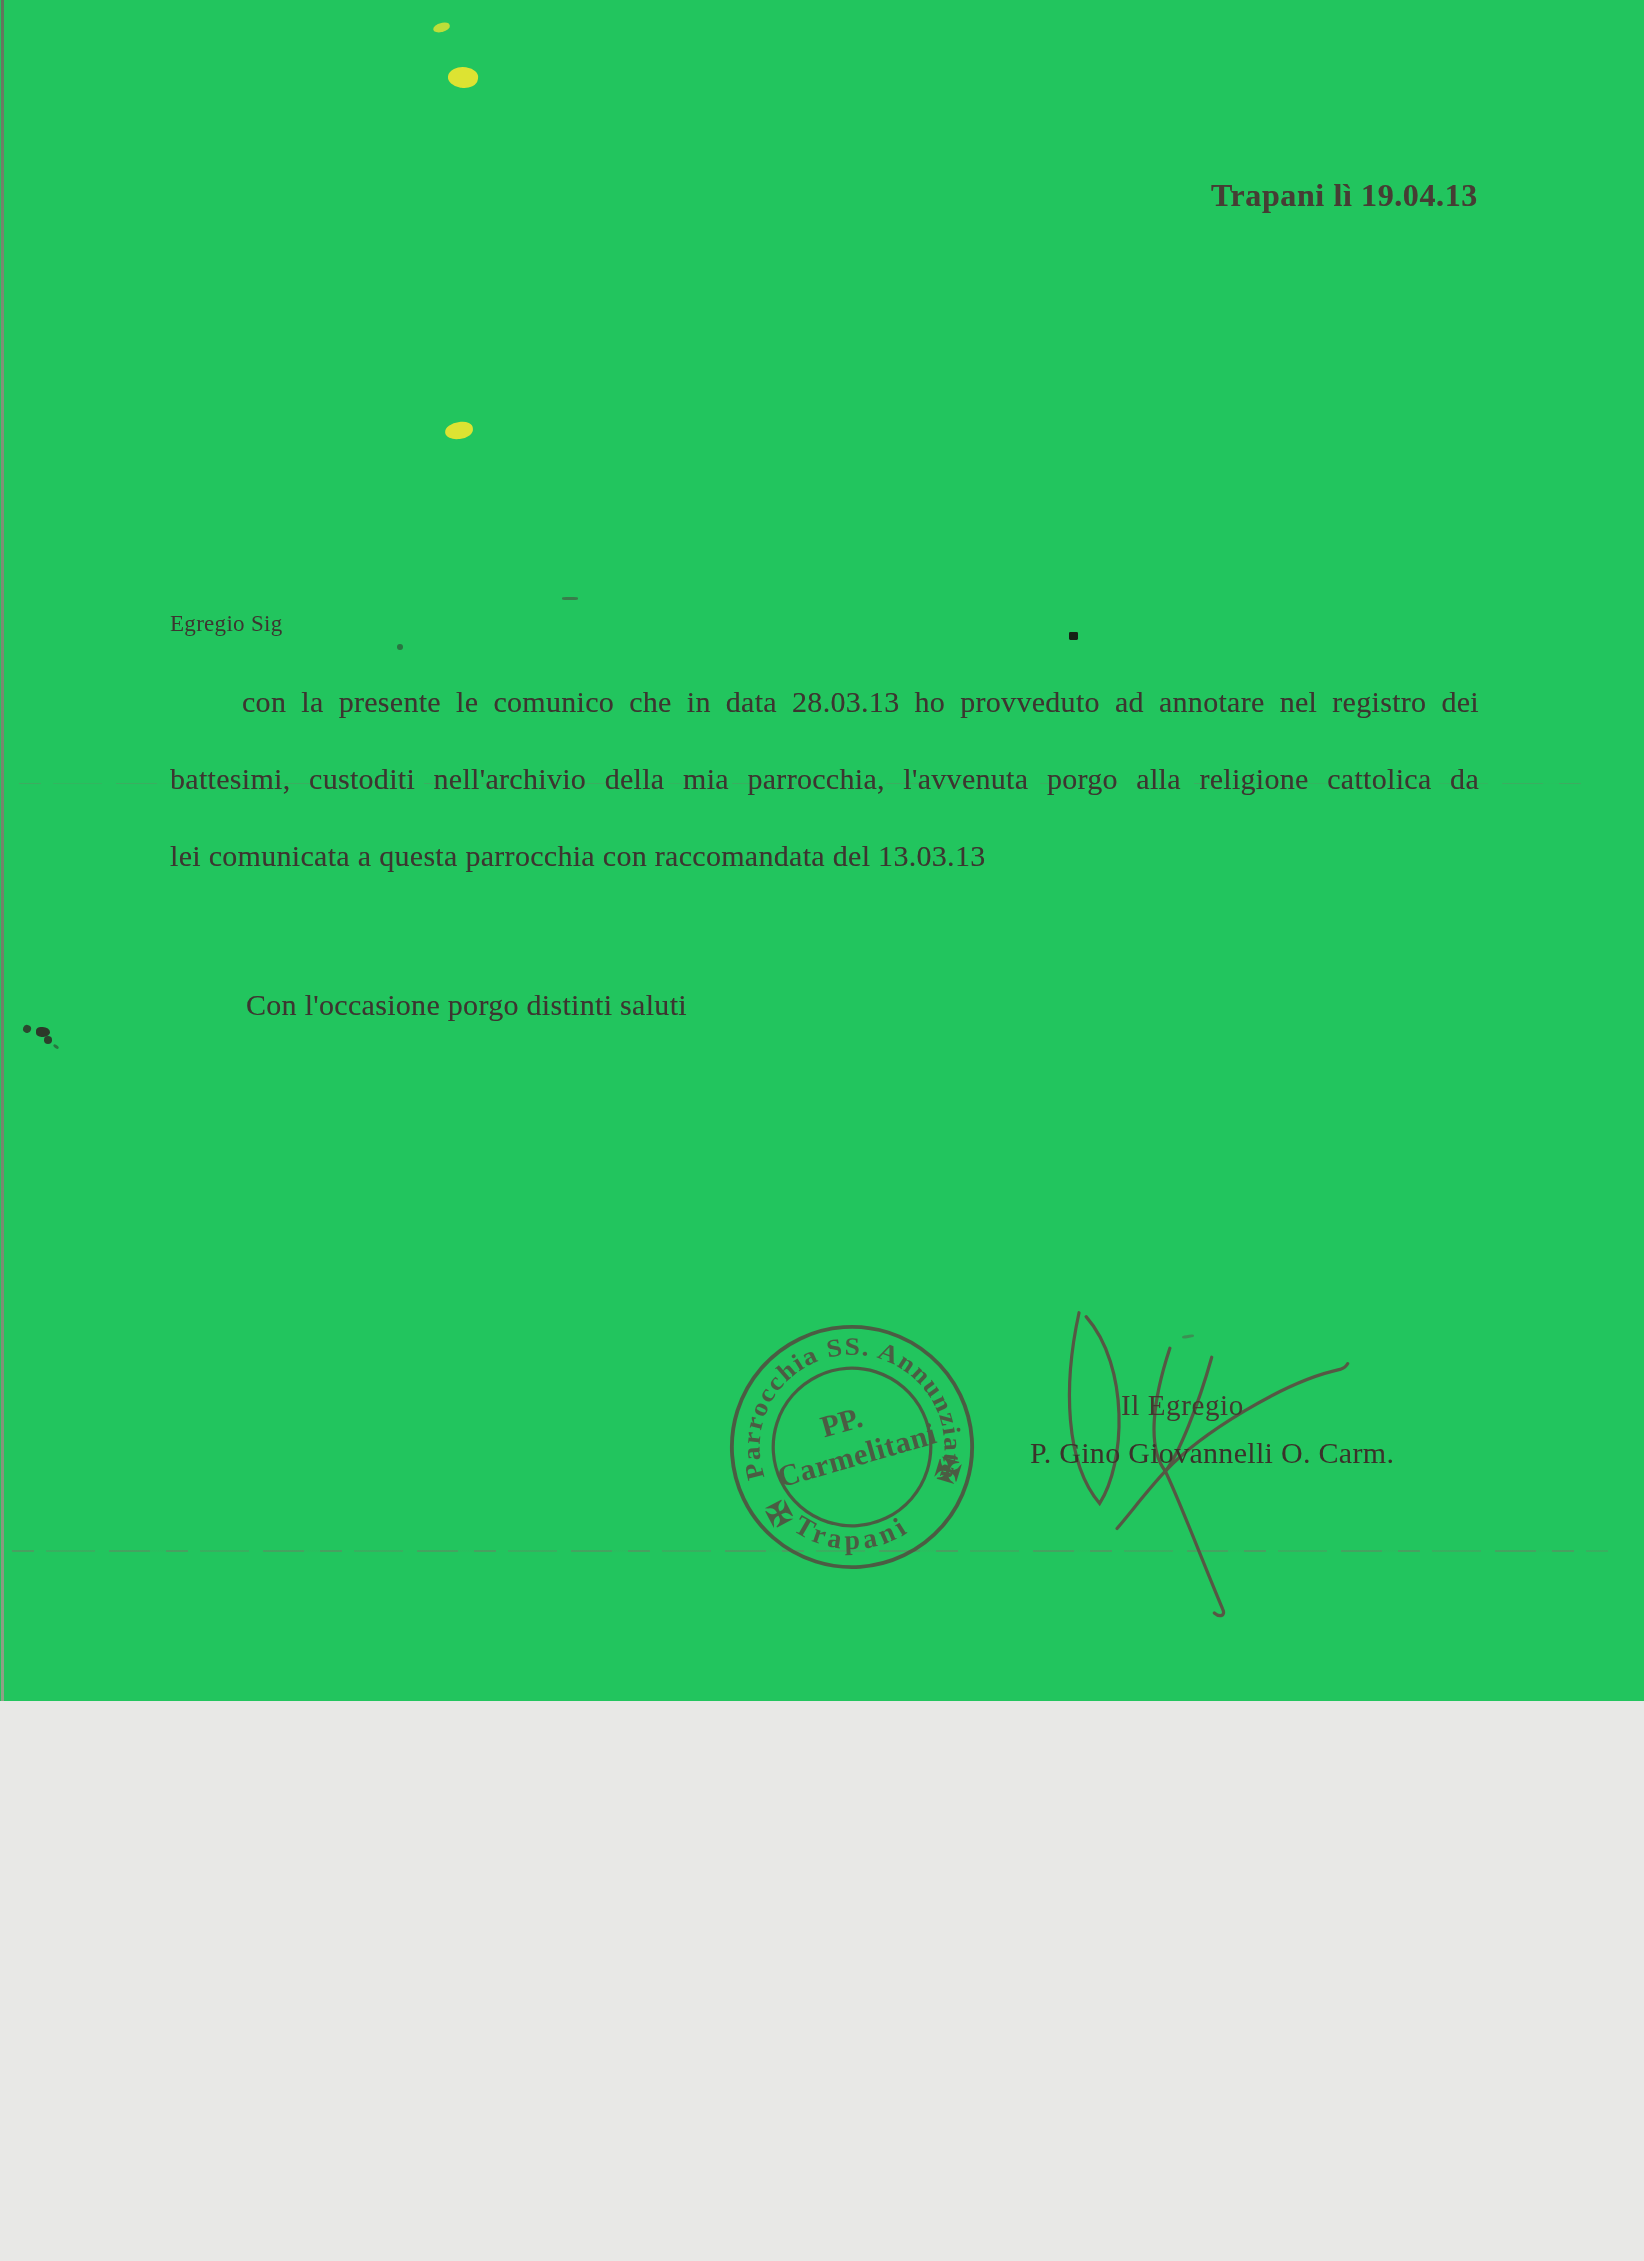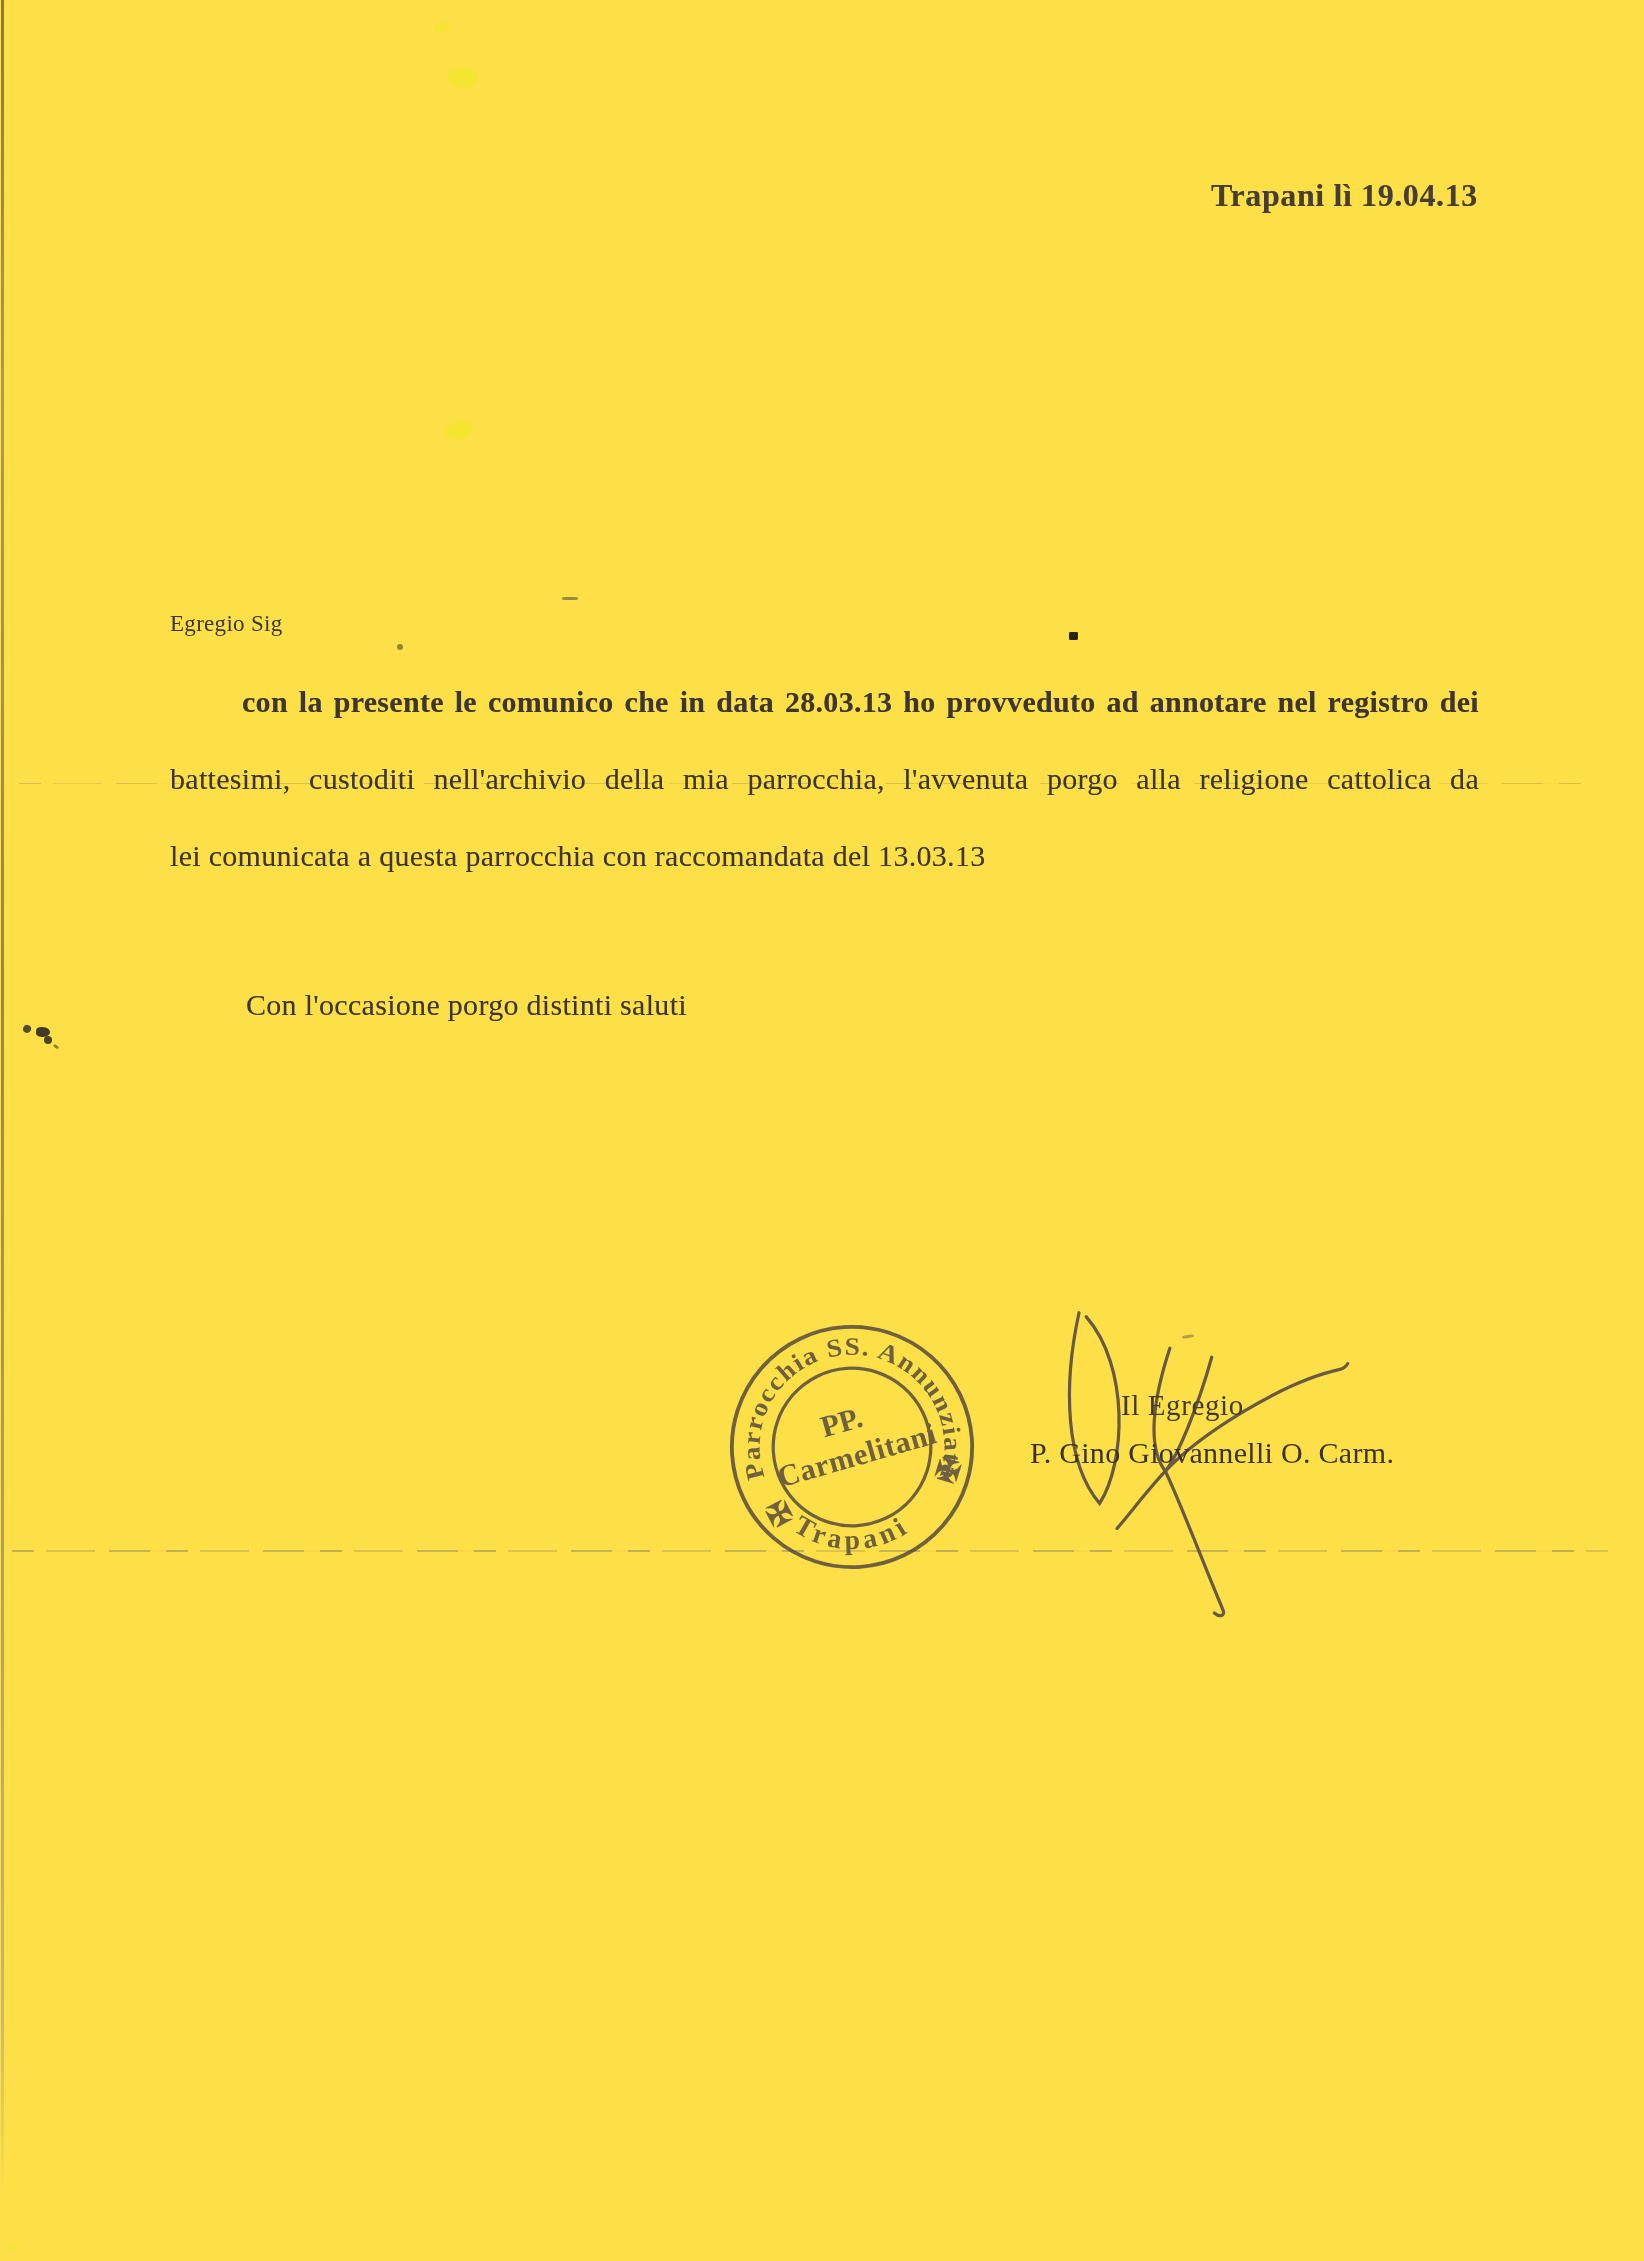--- a/index.html
+++ b/index.html
@@ -1,19 +1,19 @@
 <!DOCTYPE html>
 <html style="font-size:10.3px"><head>
 <meta charset="utf-8">
 <style>
   html,body{margin:0;padding:0;background:#e8e8e6;}
   .page{
     position:relative;
-    width:1645px;height:2261px;
-    background:#fde047;
+    width:1645px;height:1701px;
+    background:#22c55e;
     overflow:hidden;
     font-family:"Liberation Serif", serif;
     color:#3d3530;
   }
   
   .scan-edge{
     position:absolute;left:0.6px;top:0;width:3.2px;height:2193px;
     background:linear-gradient(180deg,#6d655b 0%,#948b7e 18%,#7d7468 45%,#9a9184 70%,#b4aca0 92%,rgba(180,172,160,0) 100%);
     opacity:.85;
   }
@@ -49,21 +49,21 @@
     font-size:32px;font-weight:bold;color:#463d34;letter-spacing:0.6px;
     text-shadow:0 0 0.6px rgba(70,60,50,.45);
   }
   .salutation{position:absolute;left:170px;top:611px;font-size:23px;letter-spacing:0.3px;}
   .bodytext{
     position:absolute;left:170px;top:663px;width:1309px;
     font-size:30px;line-height:77px;letter-spacing:0.3px;
     text-shadow:0 0 0.6px rgba(61,53,48,.4);
   }
   .bodyline{text-align:justify;text-align-last:justify;white-space:normal;}
-  .bodyline.first{text-indent:72px;font-weight:bold;}
+  .bodyline.first{text-indent:72px;}
   .bodyline.last{text-align-last:left;}
   .closing{position:absolute;left:246px;top:988px;font-size:30px;letter-spacing:0.3px;
     text-shadow:0 0 0.6px rgba(61,53,48,.4);}
   .signer-role{position:absolute;left:1121px;top:1389px;font-size:29px;color:#43392f;letter-spacing:0.6px;}
   .signer-name{position:absolute;left:986px;top:1436px;font-size:30px;color:#3b322a;letter-spacing:0.3px;margin-left:44px;}
   
   .stamp-svg{position:absolute;left:728px;top:1323px;opacity:.84;}
   .sig-svg{position:absolute;left:1032px;top:1296px;}
 </style>
 </head>

